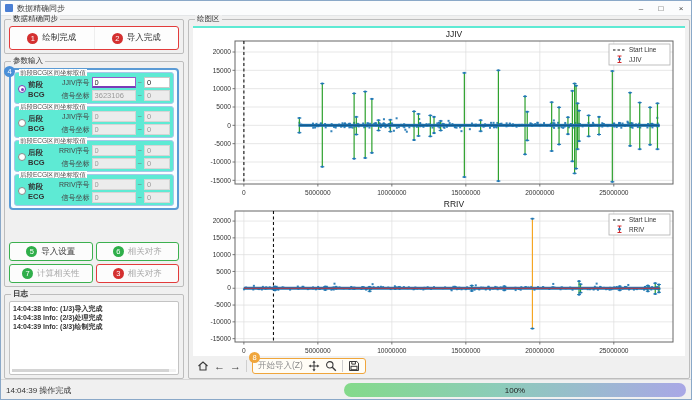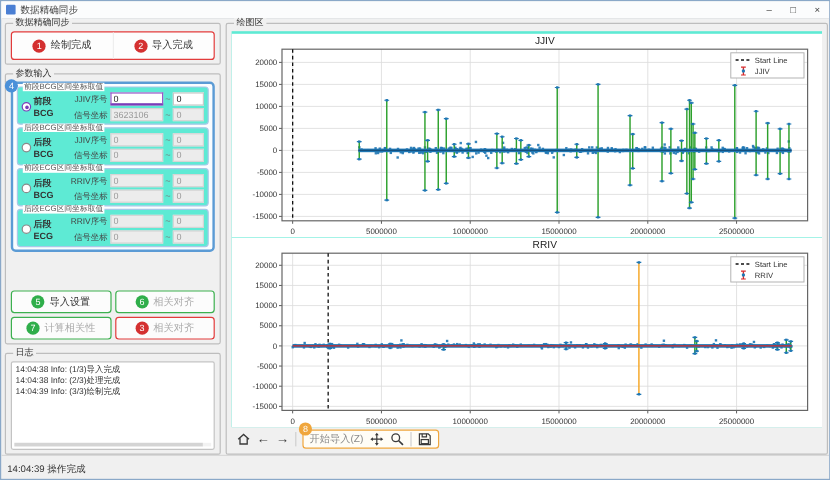--- a/index.html
+++ b/index.html
@@ -59,21 +59,21 @@
   .prow input.w1 { width:44px; } .prow input.w2 { width:26px; }
   .prow .tilde { font-size:7.5px; color:#777; }
   .prow input.active-input { border:1px solid #9a58c9; border-bottom:2px solid #7a3db8; }
   .prow.dim input { background:#ececec; color:#9a9a9a; border-color:#d5d5d5; }
   
   .actions { margin-top:auto; display:grid; grid-template-columns:1fr 1fr; gap:3px; }
   .act-btn { height:19px; border-radius:3px; background:#fcfcfc; display:flex;
     align-items:center; justify-content:center; gap:4px; border:1.5px solid #3cb04f; }
   .act-btn.red { border-color:#e23b3b; }
   
-  .log-grp { margin-top:7px; flex:1; display:flex; flex-direction:column; }
+  .log-grp { margin-top:7px; flex:1; display:flex; flex-direction:column;font-weight:bold; }
   .log-list { flex:1; background:#fff; border:1px solid #c3c3c3; border-radius:2px;
     padding:2px 3px; overflow:hidden; display:flex; flex-direction:column; position:relative; }
   .log-line { font-size:7px; color:#333; line-height:9px; white-space:nowrap; }
   .log-scroll { position:absolute; left:2px; right:2px; bottom:2px; height:3px; background:#f2f2f2; }
   .log-thumb { height:100%; width:96%; background:#d4d4d4; }
   
   .plot-grp { flex:1; display:flex; flex-direction:column; padding:6px 4px 2px 4px; }
   .figure { flex:1; background:#5eead4; display:flex; flex-direction:column; align-items:center; padding-top:2px; }
   .figure svg { display:block; }
   .mtoolbar { height:20px; display:flex; align-items:center; gap:5px; padding:1px 2px 1px 4px; }
@@ -198,21 +198,21 @@
               </div>
             </div>
           </div>
         </div>
 
         <div class="sect">
           <span class="sect-title">后段ECG区间坐标取值</span>
           <div class="sect-body">
             <div class="radio-col">
               <span class="radio"></span>
-              <span class="radio-txt">后段ECG</span>
+              <span class="radio-txt">前段ECG</span>
             </div>
             <div class="rows">
               <div class="prow dim">
                 <span class="plabel">RRIV序号</span>
                 <input class="w1" value="0" style="">
                 <span class="tilde">~</span>
                 <input class="w2" value="0" style="">
               </div>
               <div class="prow dim">
                 <span class="plabel">信号坐标</span>
@@ -1157,13 +1157,16 @@
               </svg>
           </span>
         </div>
       </div>
     </div>
   </div>
 </div>
 
 <div class="statusbar">
   <span class="status-text">14:04:39 操作完成</span>
+  <div class="progress">
+    <span>100%</span>
+  </div>
 </div>
 
 </body></html>

